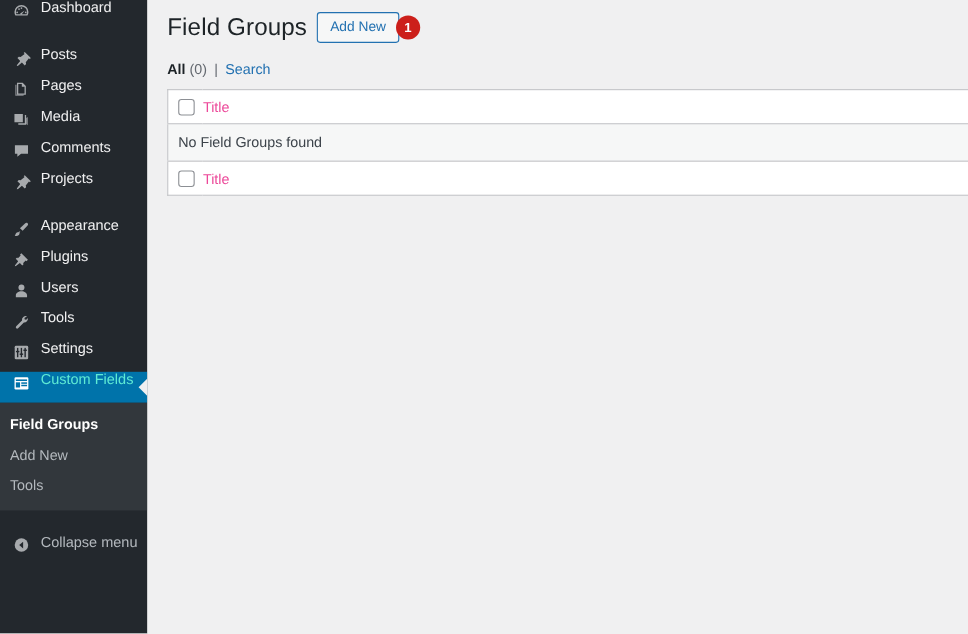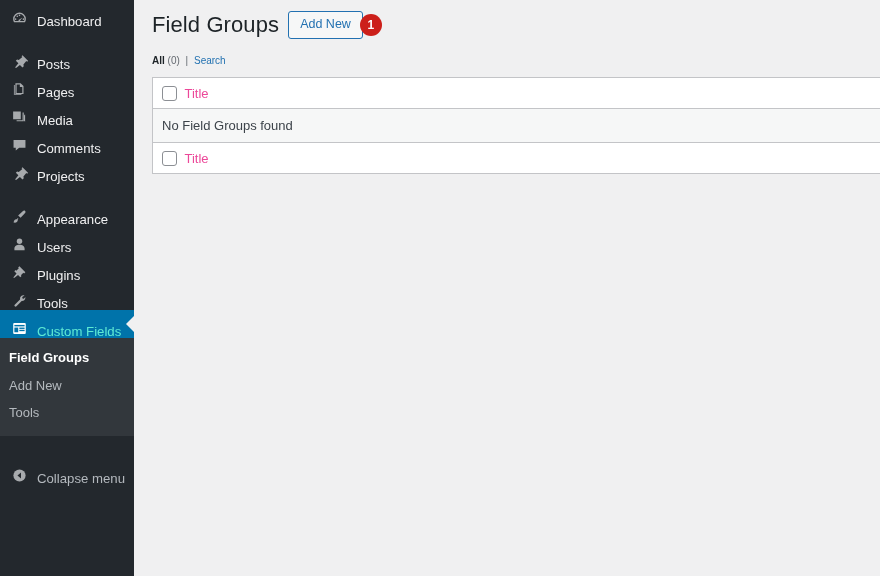--- a/index.html
+++ b/index.html
@@ -33,21 +33,21 @@
     background: #23282d;
     position: relative;
     overflow: hidden;
   }
 
   .menu-group { padding: 0; }
 
   .menu-item {
     position: relative;
     display: flex;
-    align-items: flex-end;
+    align-items: flex-start;
     height: 28px;
     padding-left: 9px;
     color: #eceff1;
     font-size: 13.2px;
     line-height: 1;
     white-space: nowrap;
     cursor: pointer;
   }
   .menu-item .mi-icon {
     width: 20px;
@@ -163,21 +163,21 @@
     font-weight: bold;
     display: flex;
     align-items: center;
     justify-content: center;
     line-height: 1;
   }
 
   
   .subsubsub {
     margin: 12px 0 9px 0;
-    font-size: 10px;
+    font-size: 13px;
     color: #646970;
     line-height: 1.4;
     white-space: nowrap;
   }
   .subsubsub .f-all { color: #1d2327; font-weight: bold; }
   .subsubsub .f-count { color: #646970; font-weight: normal; }
   .subsubsub .f-sep { color: #646970; margin: 0 3px; }
   .subsubsub .f-link { color: #2271b1; cursor: pointer; }
 
   
@@ -313,45 +313,59 @@
           <svg width="17" height="17" viewBox="0 0 20 20" fill="currentColor">
             <path d="M16.6 3.4c-.9-.9-2-.4-2.8.3l-5.4 5 2.9 2.9 5-5.4c.7-.8 1.2-1.9.3-2.8zM7.6 12.2l-.9 1c-.9-.2-1.9.1-2.5.9-.7.9-.6 2-1.4 2.8 1.5.6 3.3.4 4.4-.8.7-.7.9-1.7.7-2.6l1-.9z"></path>
           </svg>
         </span>
         <span class="mi-label">Appearance</span>
       </div>
 
       <div class="menu-item">
         <span class="mi-icon">
           <svg width="17" height="17" viewBox="0 0 20 20" fill="currentColor">
+            <path d="M9.9 2.6L8.4 4.1l.8.8-3 3-.8-.8-1.5 1.5 2.6 2.6-3.3 4.2-.3 1.2 1.2-.3 4.2-3.3 2.6 2.6 1.5-1.5-.8-.8 3-3 .8.8 1.5-1.5z"></path>
+          </svg>
+        </span>
+        <span class="mi-label">Plugins</span>
+      </div>
+
+      <div class="menu-item">
+        <span class="mi-icon">
+          <svg width="17" height="17" viewBox="0 0 20 20" fill="currentColor">
             <circle cx="10" cy="6.2" r="3.2"></circle>
             <path d="M10 10.4c-3.3 0-6 1.9-6 4.3v2.1h12v-2.1c0-2.4-2.7-4.3-6-4.3z"></path>
           </svg>
         </span>
         <span class="mi-label">Users</span>
       </div>
 
       <div class="menu-item">
         <span class="mi-icon">
           <svg width="17" height="17" viewBox="0 0 20 20" fill="currentColor">
-            <path d="M9.9 2.6L8.4 4.1l.8.8-3 3-.8-.8-1.5 1.5 2.6 2.6-3.3 4.2-.3 1.2 1.2-.3 4.2-3.3 2.6 2.6 1.5-1.5-.8-.8 3-3 .8.8 1.5-1.5z"></path>
-          </svg>
-        </span>
-        <span class="mi-label">Plugins</span>
-      </div>
-
-      <div class="menu-item">
-        <span class="mi-icon">
-          <svg width="17" height="17" viewBox="0 0 20 20" fill="currentColor">
             <path d="M16 4.1a4.1 4.1 0 00-5.4 4.6l-6.2 6.2a1.4 1.4 0 102 2l6.2-6.2A4.1 4.1 0 0016.9 6l-1.8 1.8-1.6-.3-.3-1.6z"></path>
           </svg>
         </span>
         <span class="mi-label">Tools</span>
       </div>
 
+      <div class="menu-item">
+        <span class="mi-icon">
+          <svg width="17" height="17" viewBox="0 0 20 20" fill="currentColor">
+            <rect x="2.8" y="2.8" width="14.4" height="14.4" rx="1.4"></rect>
+            <rect x="5.2" y="5" width="1.5" height="10" fill="#23282d"></rect>
+            <rect x="4.1" y="8.2" width="3.7" height="1.5" fill="#23282d"></rect>
+            <rect x="9.2" y="5" width="1.5" height="10" fill="#23282d"></rect>
+            <rect x="8.1" y="11" width="3.7" height="1.5" fill="#23282d"></rect>
+            <rect x="13.2" y="5" width="1.5" height="10" fill="#23282d"></rect>
+            <rect x="12.1" y="6.8" width="3.7" height="1.5" fill="#23282d"></rect>
+          </svg>
+        </span>
+        <span class="mi-label">Settings</span>
+      </div>
 
       <div class="menu-item current">
         <span class="mi-icon">
           <svg width="17" height="17" viewBox="0 0 20 20" fill="currentColor">
             <rect x="2.6" y="3.4" width="14.8" height="13.2" rx="1.3"></rect>
             <rect x="4" y="5.8" width="12" height="1.7" fill="#0073aa"></rect>
             <rect x="4" y="8.9" width="4.5" height="5.5" fill="#0073aa"></rect>
             <rect x="9.8" y="8.9" width="6.2" height="1.6" fill="#0073aa"></rect>
             <rect x="9.8" y="11.5" width="6.2" height="1.6" fill="#0073aa"></rect>
           </svg>

